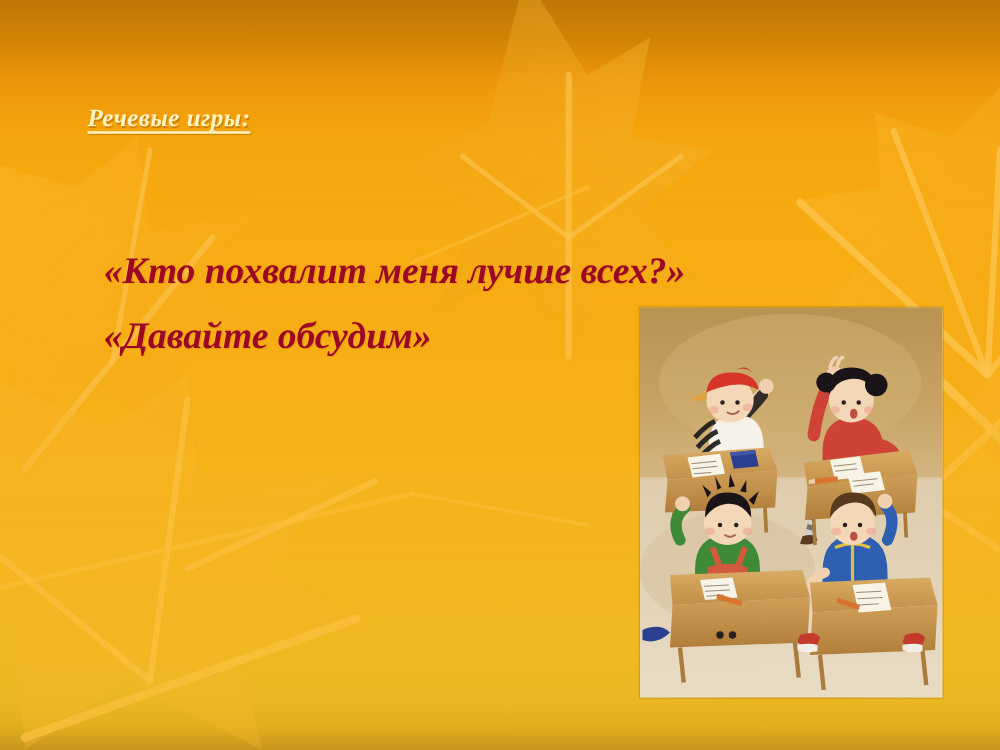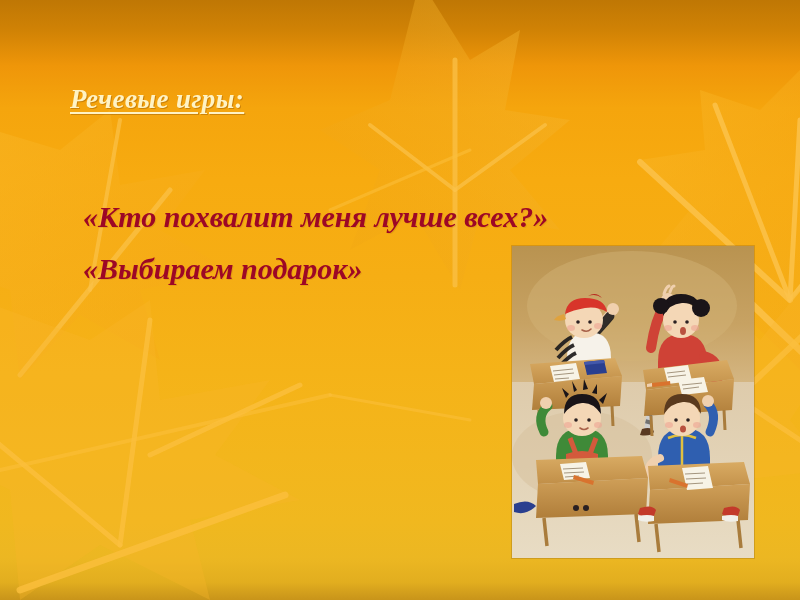--- a/index.html
+++ b/index.html
@@ -41,21 +41,21 @@
     left: 0;
     width: 800px;
     height: 600px;
   }
 
   
   .title {
     position: absolute;
     left: 70px;
     top: 84px;
-    font-size: 27px;
+    font-size: 20px;
     font-weight: bold;
     font-style: italic;
     color: #fff3c4;
     text-decoration: underline;
     text-underline-offset: 4px;
     text-decoration-thickness: 2px;
     letter-spacing: 0.4px;
     text-shadow: 1px 1px 0 rgba(130, 70, 0, 0.35);
     white-space: nowrap;
   }
@@ -172,21 +172,21 @@
         <path d="M330 395 L470 420" stroke-width="3"></path>
         <path d="M470 150 L330 210" stroke-width="3"></path>
       </g>
     </svg>
   </div>
 
   <div class="title">Речевые игры:</div>
 
   <ul class="body-list">
     <li>«Кто похвалит меня лучше всех?»</li>
-    <li>«Выбираем подарок»</li>
+    <li>«Давайте обсудим»</li>
   </ul>
 
   <div class="illustration">
     <svg viewBox="0 0 242 312" aria-hidden="true">
       <defs>
         <linearGradient id="wall" x1="0" y1="0" x2="0" y2="1">
           <stop offset="0%" stop-color="#b99350"></stop>
           <stop offset="55%" stop-color="#c7a263"></stop>
           <stop offset="100%" stop-color="#d5b784"></stop>
         </linearGradient>

